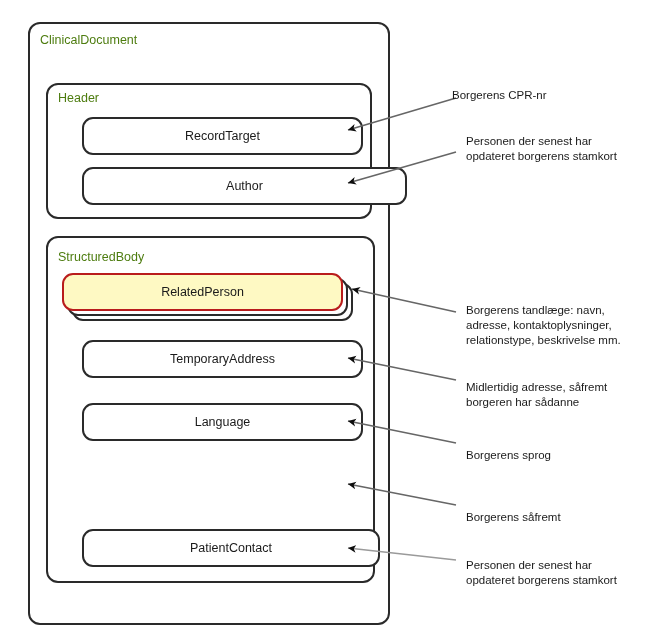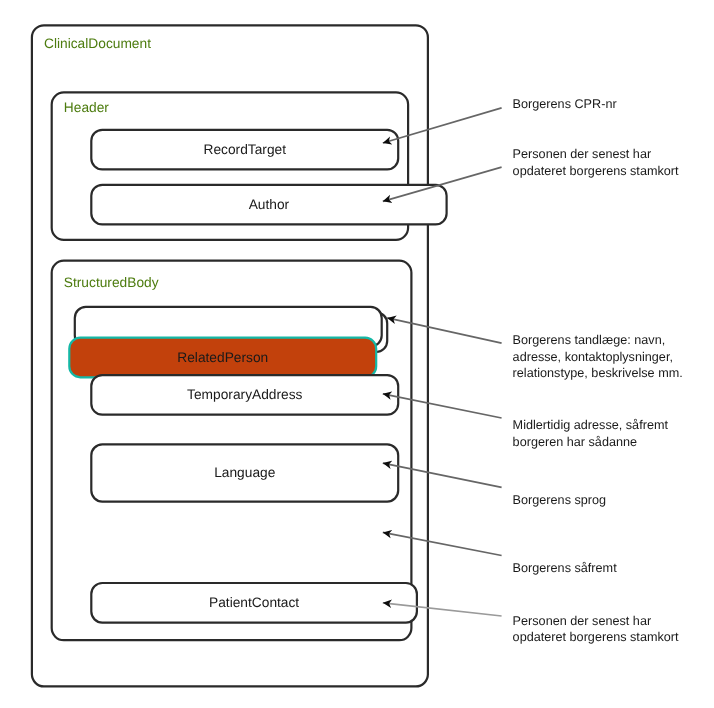--- a/index.html
+++ b/index.html
@@ -65,27 +65,26 @@
   .stack .layer {
     position: absolute;
     box-sizing: border-box;
     background: #ffffff;
     border: 2px solid #2a2a2a;
     border-radius: 11px;
   }
   .stack .front {
     position: absolute;
     box-sizing: border-box;
-    background: #c2410c;
-    border: 2px solid #14b8a6;
+    background: #fef9c3;
+    border: 2px solid #b91c1c;
     border-radius: 11px;
     display: flex;
     align-items: center;
     justify-content: center;
-    margin-top: 33px;
   }
   .stack .front > span {
     font-size: 12.5px;
     color: #1a1a1a;
     line-height: 14px;
     white-space: nowrap;
   }
 
   
   .annotation {
@@ -132,21 +131,21 @@
     <div class="layer" style="left:5px; top:5px; width:281px; height:38px;"></div>
     <div class="front" style="left:0px; top:0px; width:281px; height:38px;">
       <span>RelatedPerson</span>
     </div>
   </div>
 
   <div class="node" style="left:62px; top:340px; width:281px; height:38px;">
     <span>TemporaryAddress</span>
   </div>
 
-  <div class="node" style="left:62px; top:403px; width:281px; height:54px;">
+  <div class="node" style="left:62px; top:403px; width:281px; height:38px;">
     <span>Language</span>
   </div>
 
 
   <div class="node" style="left:62px; top:529px; width:298px; height:38px;">
     <span>PatientContact</span>
   </div>
 
   <svg id="connectors" viewBox="0 0 649 644" width="649" height="644">
     <defs>
@@ -163,21 +162,21 @@
 
     <line x1="456" y1="380" x2="348" y2="358" stroke="#666666" stroke-width="1.6" marker-end="url(#ah)"></line>
 
     <line x1="456" y1="443" x2="348" y2="421" stroke="#666666" stroke-width="1.6" marker-end="url(#ah)"></line>
 
     <line x1="456" y1="505" x2="348" y2="484" stroke="#666666" stroke-width="1.6" marker-end="url(#ah)"></line>
 
     <line x1="456" y1="560" x2="348" y2="548" stroke="#9a9a9a" stroke-width="1.6" marker-end="url(#ah)"></line>
   </svg>
 
-  <div class="annotation" style="left:466px; top:88px; width:175px;">Borgerens CPR-nr</div>
+  <div class="annotation" style="left:452px; top:88px; width:175px;">Borgerens CPR-nr</div>
 
   <div class="annotation" style="left:466px; top:134px; width:175px;">Personen der senest har
 opdateret borgerens stamkort</div>
 
   <div class="annotation" style="left:466px; top:303px; width:178px;">Borgerens tandlæge: navn,
 adresse, kontaktoplysninger,
 relationstype, beskrivelse mm.</div>
 
   <div class="annotation" style="left:466px; top:380px; width:178px;">Midlertidig adresse, såfremt
 borgeren har sådanne</div>

